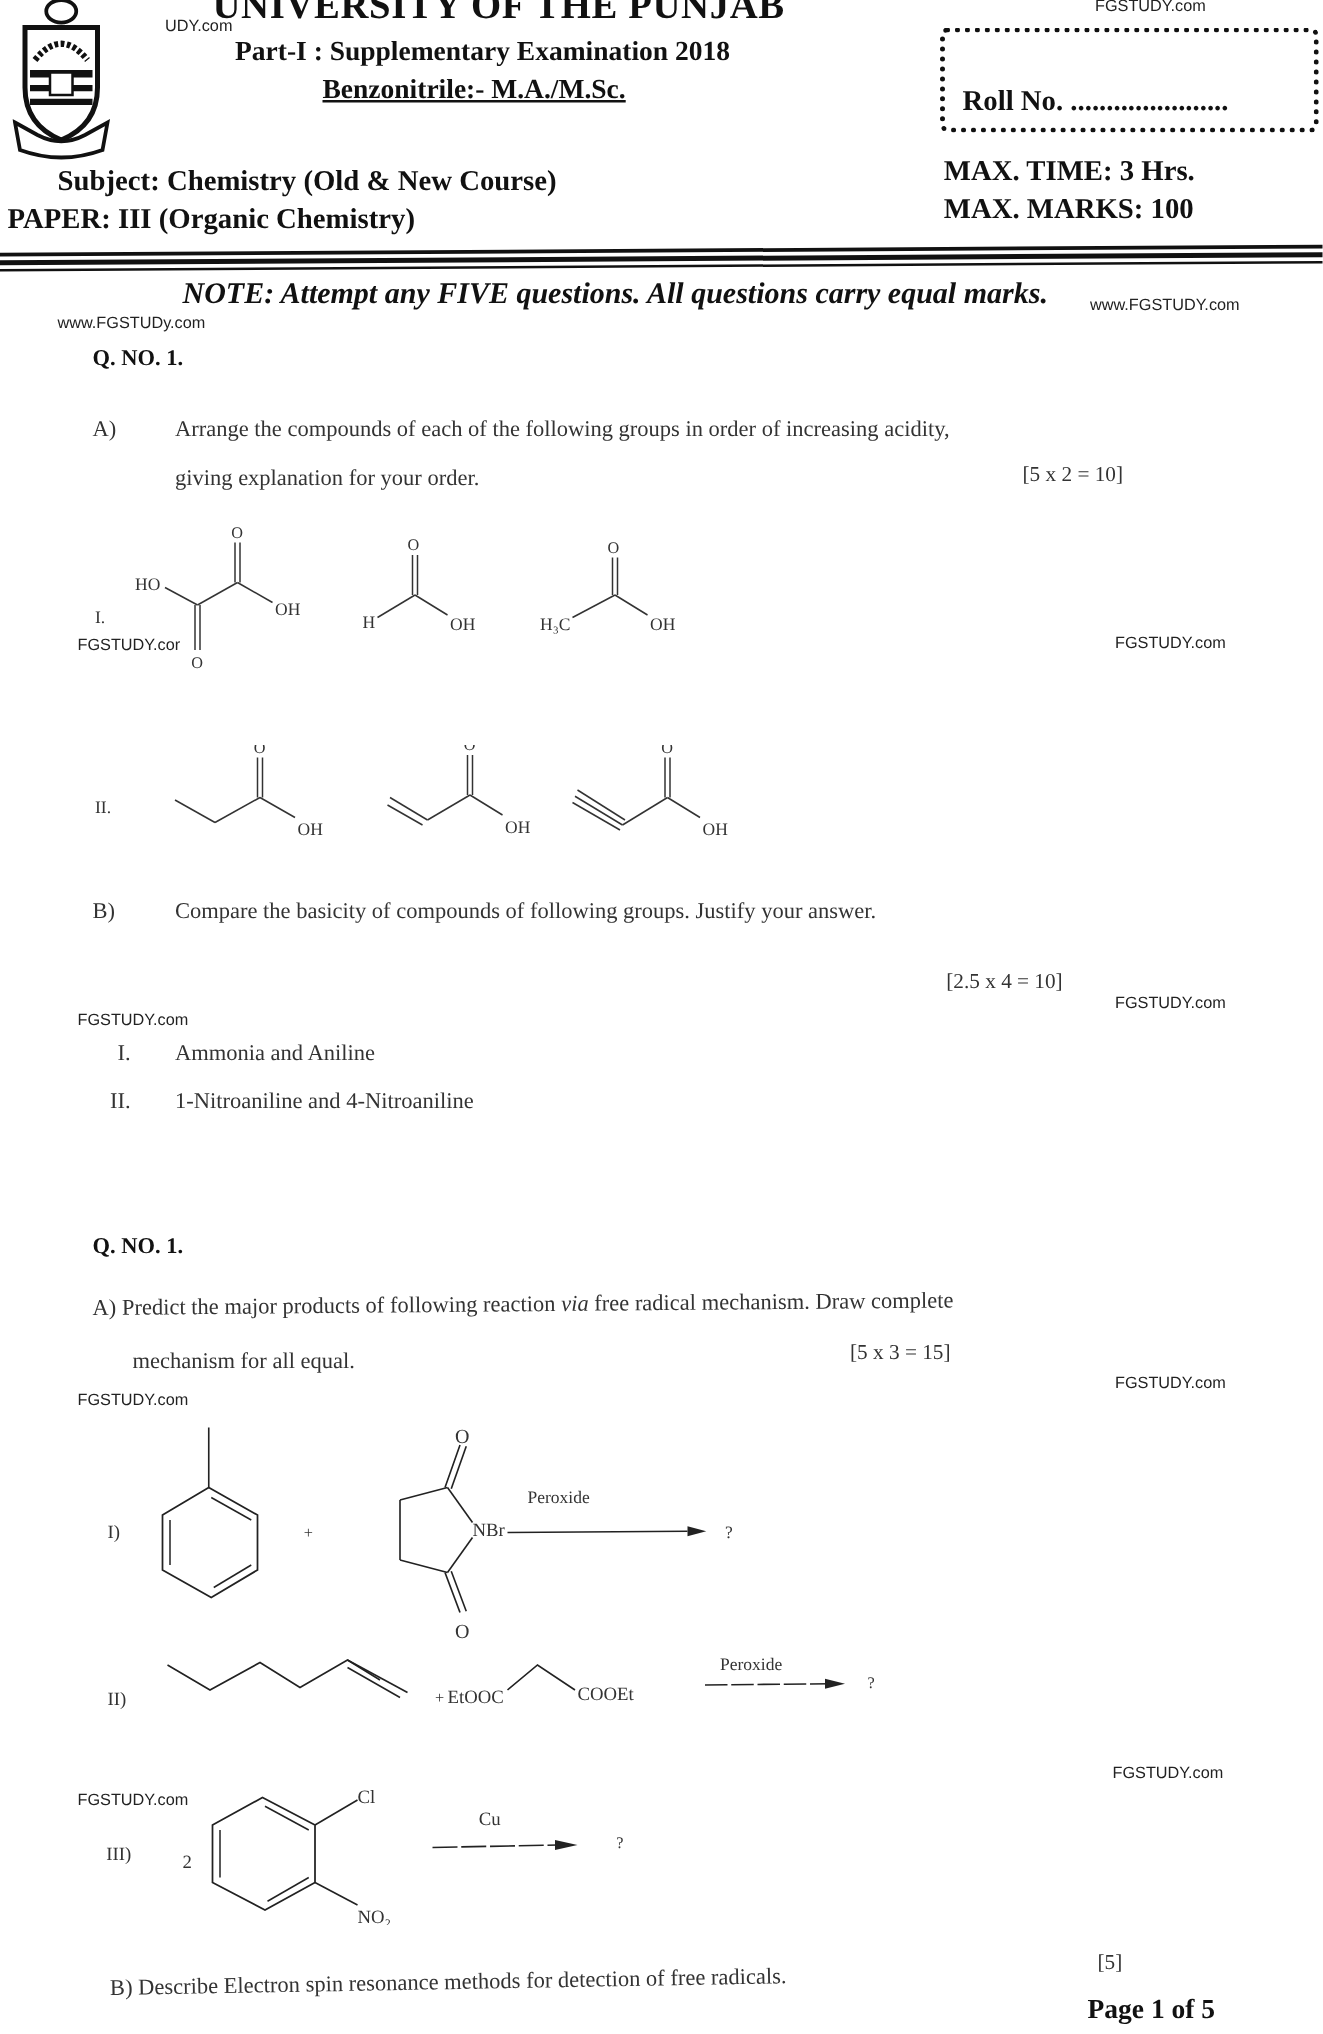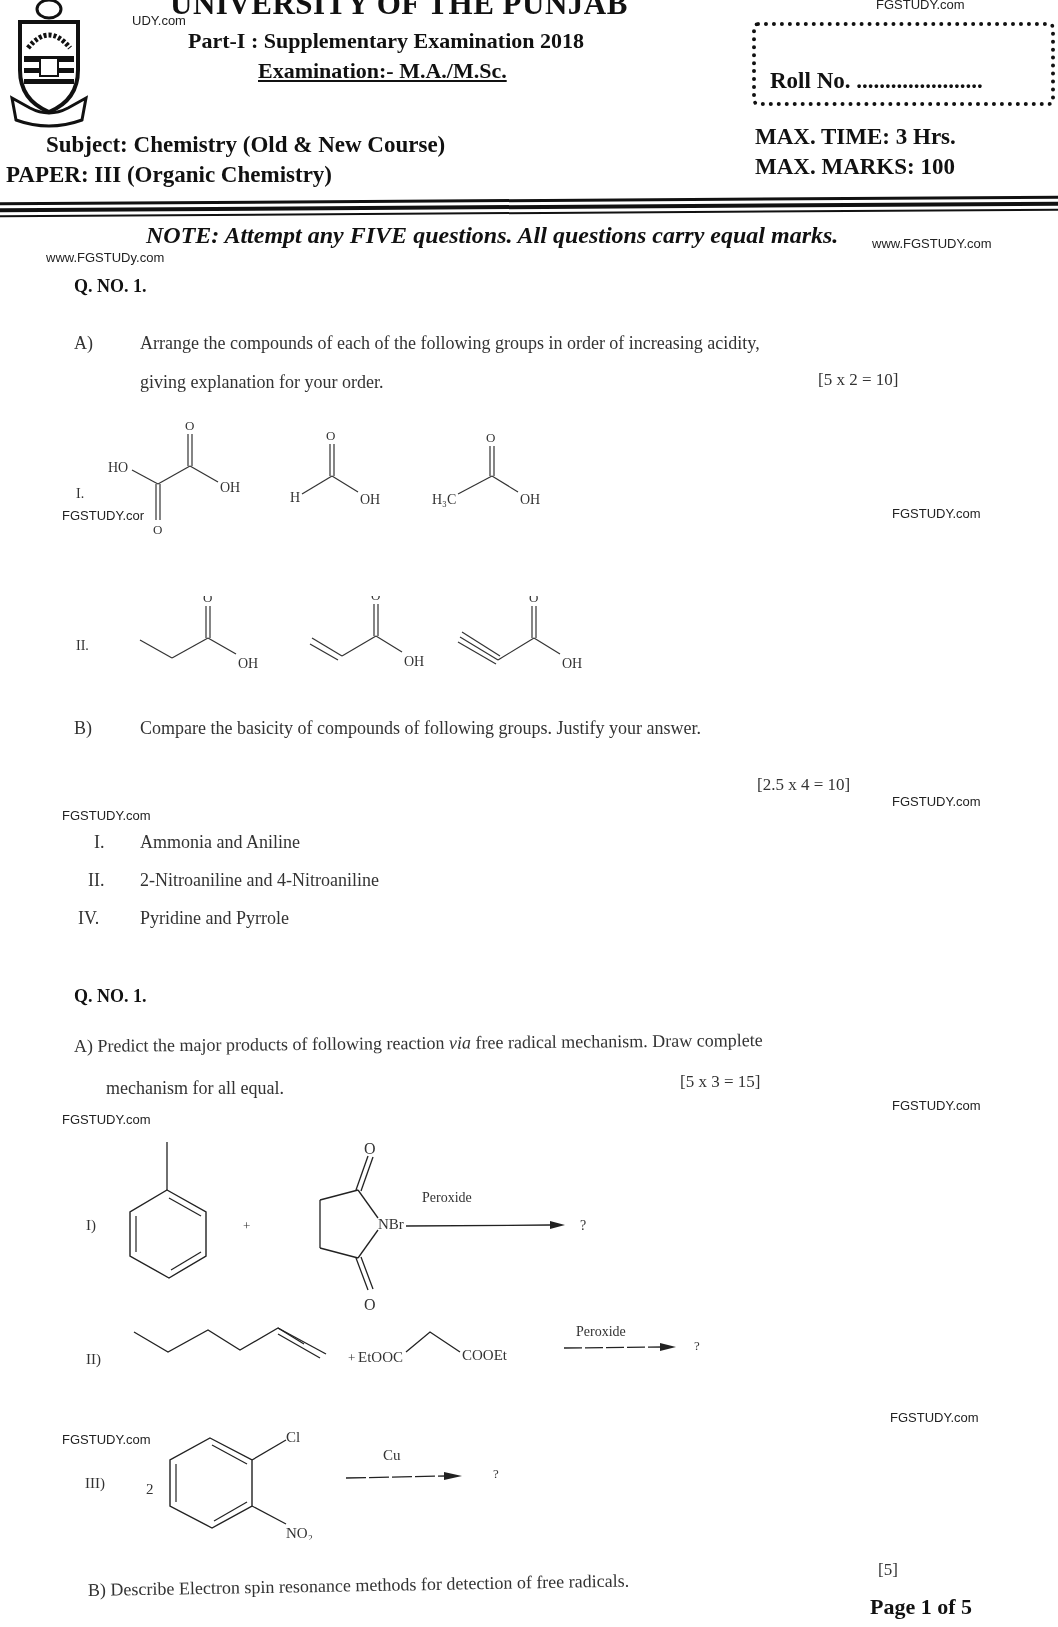--- a/index.html
+++ b/index.html
@@ -33,21 +33,21 @@
     <rect x="14" y="56" width="50" height="6" fill="#111"></rect>
     <rect x="14" y="68" width="50" height="5" fill="#111"></rect>
     <rect x="14" y="79" width="50" height="5" fill="#111"></rect>
     <rect x="30" y="58" width="18" height="18" fill="#fff" stroke="#111" stroke-width="2"></rect>
     <path d="M2 98 L20 108 Q39 118 58 108 L76 98 L72 120 Q39 132 6 120 Z" fill="none" stroke="#111" stroke-width="3"></path>
   </svg>
 </div>
 <div class="wm" style="left:88px;top:13px;margin-left:44px;">UDY.com</div>
 <div class="abs title-main" style="left:170px;top:-14px;">UNIVERSITY OF THE PUNJAB</div>
 <div class="abs hdr-b" style="left:188px;top:28px;">Part-I : Supplementary Examination 2018</div>
-<div class="abs hdr-u" style="left:258px;top:58px;">Examination:- M.A./M.Sc.</div>
+<div class="abs hdr-u" style="left:258px;top:58px;">Benzonitrile:- M.A./M.Sc.</div>
 
 <div class="wm" style="left:876px;top:-3px;">FGSTUDY.com</div>
 <div class="rollbox">
   <div class="roll">Roll No. ......................</div>
 </div>
 
 <div class="abs subj" style="left:6px;top:130px;margin-left:40px;">Subject: Chemistry (Old &amp; New Course)</div>
 <div class="abs subj" style="left:6px;top:160px;">PAPER: III (Organic Chemistry)</div>
 <div class="abs maxs" style="left:755px;top:122px;">MAX. TIME: 3 Hrs.</div>
 <div class="abs maxs" style="left:755px;top:152px;">MAX. MARKS: 100</div>
@@ -142,25 +142,21 @@
 <div class="wm" style="left:892px;top:794px;">FGSTUDY.com</div>
 <div class="wm" style="left:62px;top:808px;">FGSTUDY.com</div>
 
 <div class="abs" style="left:70px;top:832px;width:400px;">
   <div style="position:relative;height:38px;">
     <span class="lbl" style="position:absolute;left:24px;">I.</span>
     <span class="lbl" style="position:absolute;left:70px;">Ammonia and Aniline</span>
   </div>
   <div style="position:relative;height:38px;">
     <span class="lbl" style="position:absolute;left:18px;">II.</span>
-    <span class="lbl" style="position:absolute;left:70px;">2-Nitroaniline and 4-Nitroaniline</span>
-  </div>
-  <div style="position:relative;height:38px;">
-    <span class="lbl" style="position:absolute;left:8px;">IV.</span>
-    <span class="lbl" style="position:absolute;left:70px;">Pyridine and Pyrrole</span>
+    <span class="lbl" style="position:absolute;left:70px;">1-Nitroaniline and 4-Nitroaniline</span>
   </div>
 </div>
 
 <div class="abs qno" style="left:74px;top:986px;">Q. NO. 1.</div>
 
 <div class="abs body" style="left:74px;top:1036px;transform:rotate(-0.5deg);transform-origin:left;">
   <span>A)</span>
   <span>Predict the major products of following reaction </span><i>via</i><span> free radical mechanism. Draw complete</span>
 </div>
 <div class="abs body" style="left:106px;top:1078px;">mechanism for all equal.</div>

